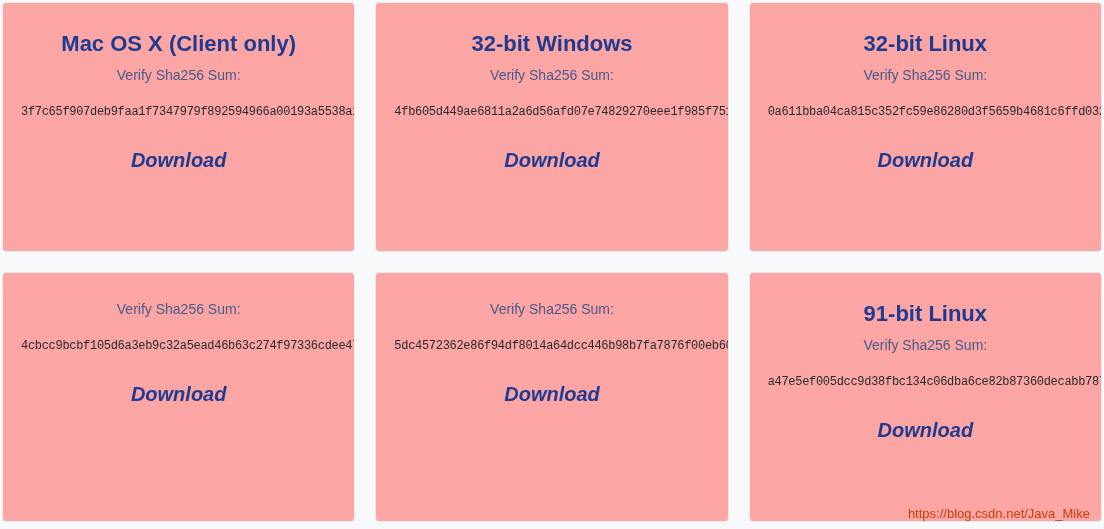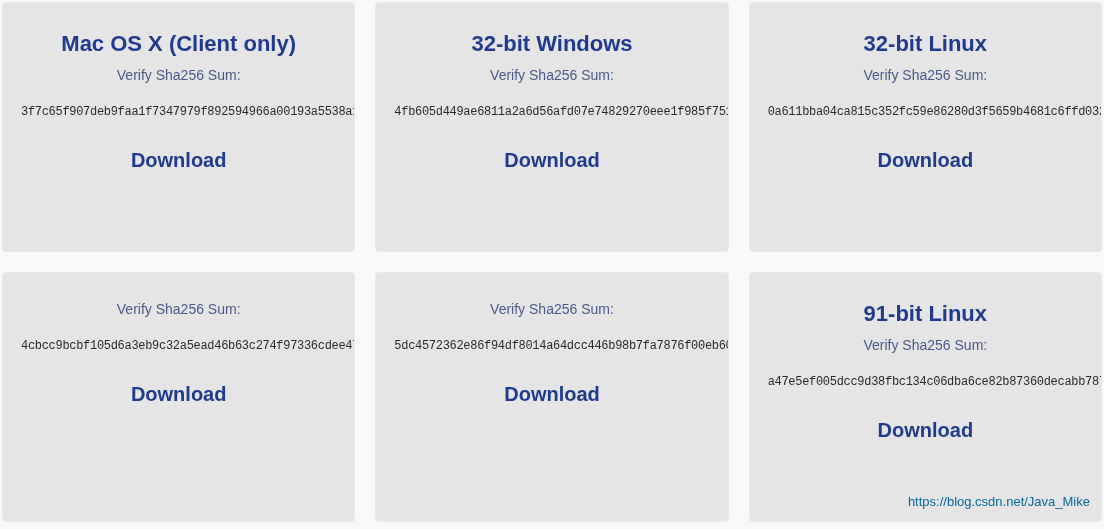--- a/index.html
+++ b/index.html
@@ -9,21 +9,21 @@
       padding: 2px;
       width: 1104px;
       overflow: hidden;
     }
     .grid {
       display: grid;
       grid-template-columns: repeat(3, 1fr);
       gap: 20px;
     }
     .card {
-      background: #e5e5e5;
+      background: #fca5a5;
       border: 1px solid #e8eaf0;
       border-radius: 4px;
       padding: 28px 18px 48px 18px;
       text-align: center;
       overflow: hidden;
       height: 250px;
     }
     .card-title {
       font-size: 22px;
       font-weight: 700;
@@ -42,27 +42,28 @@
       white-space: nowrap;
       margin-bottom: 30px;
       letter-spacing: -0.3px;
     }
     .download-link {
       font-size: 20px;
       font-weight: 700;
       color: #1f3b8f;
       cursor: pointer;
       display: inline-block;
+      font-style: italic;
     }
     .watermark {
       position: fixed;
       right: 14px;
-      bottom: 20px;
+      bottom: 8px;
       font-size: 13px;
-      color: #0369a1;
+      color: #c2410c;
       pointer-events: none;
     }
   </style>
 </head>
 <body>
 
 <div class="grid">
   <div class="card">
     <div class="card-title">Mac OS X (Client only)</div>
     <div class="card-subtitle">Verify Sha256 Sum:</div>

